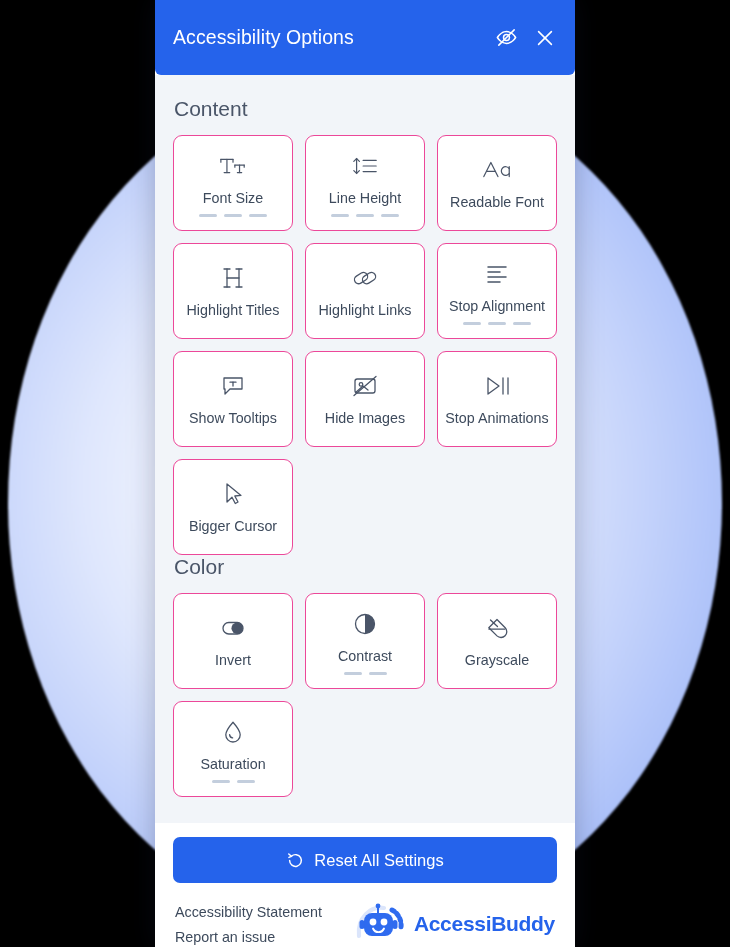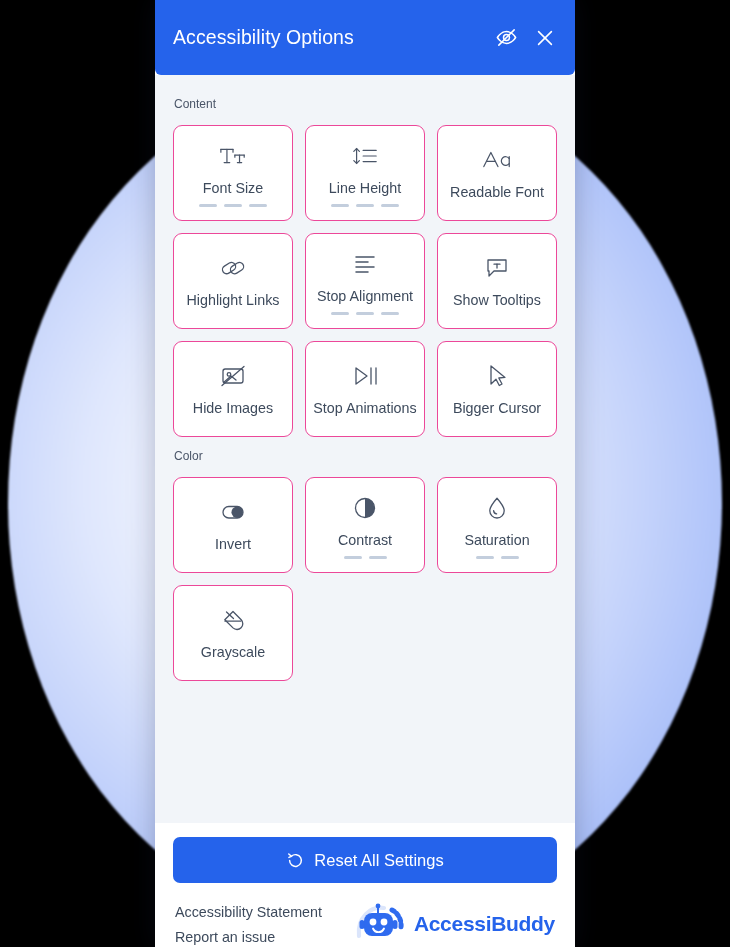--- a/index.html
+++ b/index.html
@@ -80,21 +80,21 @@
 
   
   .panel-body {
     flex: 1 1 auto;
     background: #f2f5f9;
     padding: 22px 18px 0 18px;
     overflow: hidden;
   }
 
   .section-title {
-    font-size: 12px;
+    font-size: 21px;
     color: #4a5568;
     font-weight: 400;
     margin: 0 0 14px 1px;
   }
   .section + .section { }
 
   .tile-grid {
     display: grid;
     grid-template-columns: repeat(3, 1fr);
     gap: 12px 12px;
@@ -272,20 +272,34 @@
               <svg width="32" height="24" viewBox="0 0 34 24" fill="none" stroke="#4a5568" stroke-width="1.3" stroke-linecap="round" stroke-linejoin="round">
                 <path d="M3 19 L10.5 4 L18 19"></path>
                   <line x1="6.2" y1="13.5" x2="15.3" y2="13.5"></line>
                 <path d="M30 10.5a4.6 4.6 0 1 0 0 5.2"></path>
                   <line x1="30" y1="8.5" x2="30" y2="19"></line>
               </svg>
             </span>
             <span class="tile-label">Readable Font</span>
           </div>
 
+          <div class="tile">
+            <span class="tile-icon">
+              <svg width="26" height="26" viewBox="0 0 26 26" fill="none" stroke="#4a5568" stroke-width="1.3" stroke-linecap="round">
+                <line x1="7" y1="4" x2="7" y2="22"></line>
+                  <line x1="19" y1="4" x2="19" y2="22"></line>
+                <line x1="7" y1="13" x2="19" y2="13"></line>
+                <line x1="4" y1="4" x2="10" y2="4"></line>
+                  <line x1="16" y1="4" x2="22" y2="4"></line>
+                <line x1="4" y1="22" x2="10" y2="22"></line>
+                  <line x1="16" y1="22" x2="22" y2="22"></line>
+              </svg>
+            </span>
+            <span class="tile-label">Highlight Titles</span>
+          </div>
 
           <div class="tile">
             <span class="tile-icon">
               <svg width="28" height="26" viewBox="0 0 28 26" fill="none" stroke="#4a5568" stroke-width="1.3" stroke-linecap="round">
                 <rect x="3" y="9" width="14" height="8.2" rx="4.1" transform="rotate(-32 10 13)"></rect>
                 <rect x="11" y="9" width="14" height="8.2" rx="4.1" transform="rotate(-32 18 13)"></rect>
               </svg>
             </span>
             <span class="tile-label">Highlight Links</span>
           </div>
@@ -378,42 +392,42 @@
             </span>
             <span class="tile-label">Contrast</span>
             <span class="tile-steps">
                 <i></i>
                 <i></i>
               </span>
           </div>
 
           <div class="tile">
             <span class="tile-icon">
-              <svg width="24" height="26" viewBox="0 0 24 26" fill="none" stroke="#4a5568" stroke-width="1.3" stroke-linecap="round" stroke-linejoin="round">
-                <path d="M12 3.2 C12 3.2 4.8 11.4 4.8 15.8 a7.2 7.2 0 0 0 14.4 0 C19.2 11.4 12 3.2 12 3.2 z"></path>
-                <path d="M8.6 15.6 a3.6 3.6 0 0 0 3 3.3"></path>
-              </svg>
-            </span>
-            <span class="tile-label">Saturation</span>
-            <span class="tile-steps">
-                <i></i>
-                <i></i>
-              </span>
-          </div>
-
-          <div class="tile">
-            <span class="tile-icon">
               <svg width="28" height="26" viewBox="0 0 28 26" fill="none" stroke="#4a5568" stroke-width="1.3" stroke-linecap="round" stroke-linejoin="round">
                 <path d="M14 4.5 L22.2 12.7 a5.8 5.8 0 0 1 -8.2 8.2 L5.8 12.7 z"></path>
                 <path d="M5.8 12.7 L22.2 12.7 a5.8 5.8 0 0 1 -8.2 8.2 z" fill="#4a5568" stroke="none" opacity=".0"></path>
                 <line x1="7.5" y1="5" x2="14.5" y2="11.5"></line>
                 <line x1="6" y1="14.2" x2="21.6" y2="14.2"></line>
               </svg>
             </span>
             <span class="tile-label">Grayscale</span>
+          </div>
+
+          <div class="tile">
+            <span class="tile-icon">
+              <svg width="24" height="26" viewBox="0 0 24 26" fill="none" stroke="#4a5568" stroke-width="1.3" stroke-linecap="round" stroke-linejoin="round">
+                <path d="M12 3.2 C12 3.2 4.8 11.4 4.8 15.8 a7.2 7.2 0 0 0 14.4 0 C19.2 11.4 12 3.2 12 3.2 z"></path>
+                <path d="M8.6 15.6 a3.6 3.6 0 0 0 3 3.3"></path>
+              </svg>
+            </span>
+            <span class="tile-label">Saturation</span>
+            <span class="tile-steps">
+                <i></i>
+                <i></i>
+              </span>
           </div>
 
           <div></div>
           <div></div>
         </div>
       </div>
     </div>
 
     <div class="panel-footer">
       <button class="reset-btn">

